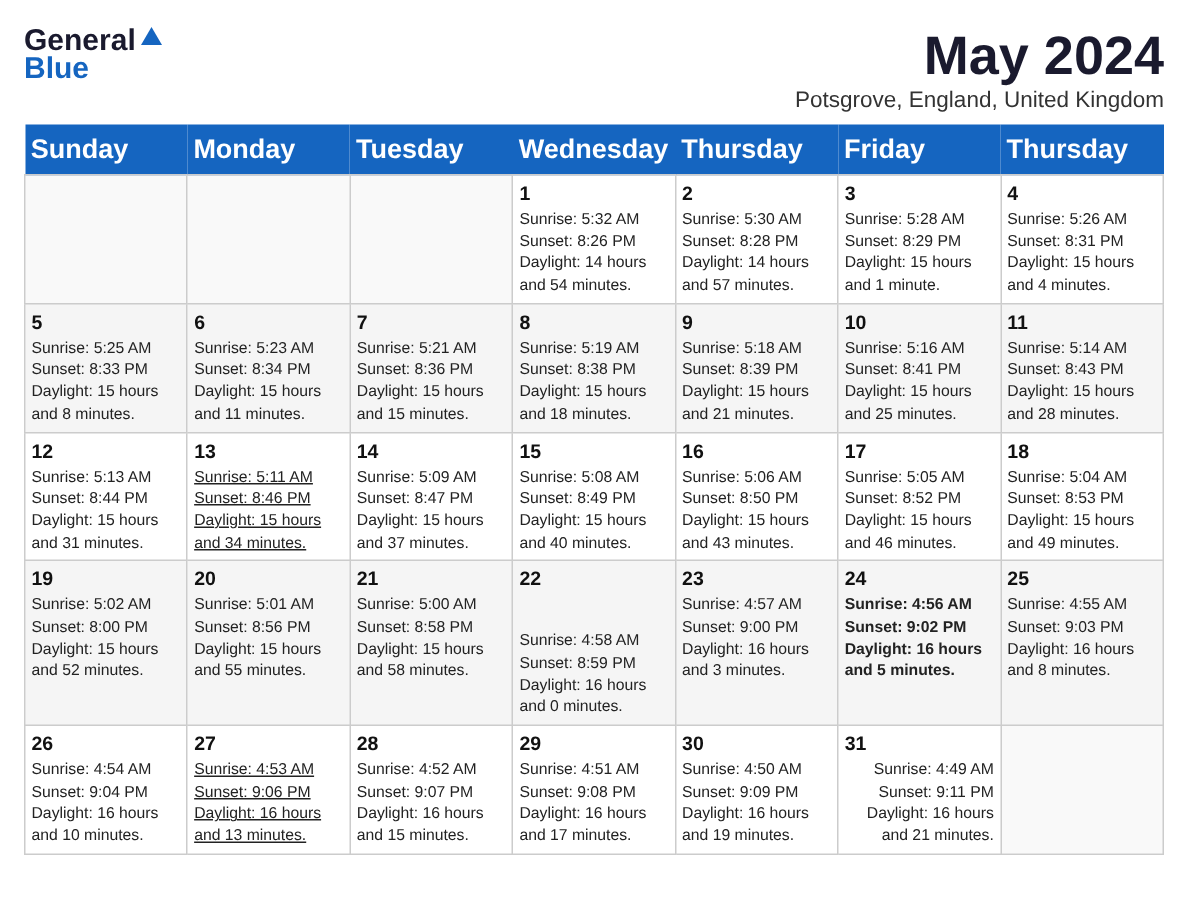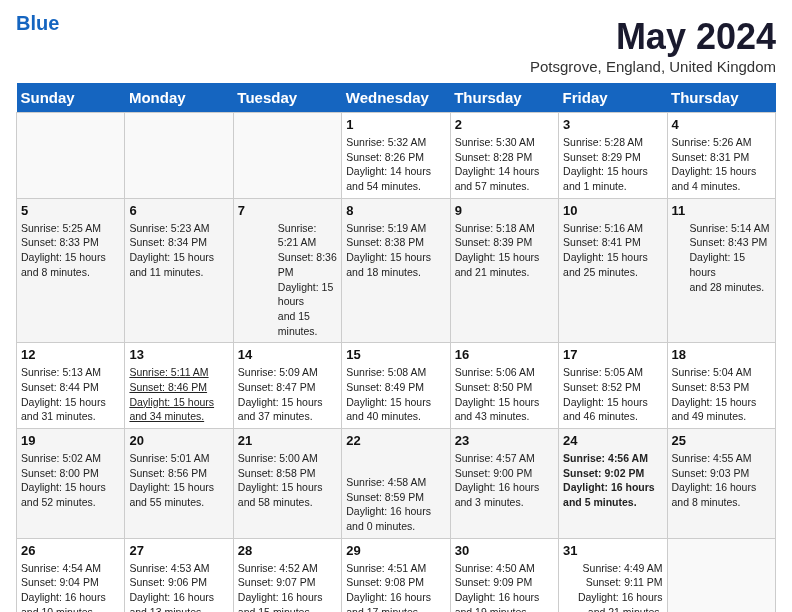--- a/index.html
+++ b/index.html
@@ -27,21 +27,21 @@
     table {
       width: 100%;
       border-collapse: collapse;
       font-size: 11px;
     }
     th {
       background-color: #1565c0;
       color: #fff;
       padding: 6px 4px;
       text-align: left;
-      font-size: 15px;
+      font-size: 18px;
       font-weight: bold;
     }
     td {
       border: 1px solid #ccc;
       vertical-align: top;
       padding: 4px;
       width: calc(100% / 7);
       min-height: 80px;
     }
     .day-number {
@@ -66,20 +66,28 @@
     }
     thead tr th {
       background-color: #1565c0 !important;
     }
   </style>
 </head>
 <body>
 
 <div class="header-area">
   <div class="logo">
+    <div style="display:flex; align-items:center;">
+      <span style="font-size:20px;font-weight:bold;color:#1a1a2e;font-family:Arial,sans-serif;">General</span>
+      <span style="display:inline-block;margin-left:2px;vertical-align:middle;">
+        <svg width="18" height="18" viewBox="0 0 18 18">
+          <polygon points="9,2 16,14 2,14" fill="#1565c0"></polygon>
+        </svg>
+      </span>
+    </div>
     <span style="font-size:20px;font-weight:bold;color:#1565c0;font-family:Arial,sans-serif;margin-top:-4px;">Blue</span>
   </div>
   <div class="title-area">
     <div style="font-size:36px;font-weight:bold;color:#1a1a2e;">May 2024</div>
     <div style="font-size:15px;color:#333;">Potsgrove, England, United Kingdom</div>
   </div>
 </div>
 
 <table>
   <thead>
@@ -137,21 +145,21 @@
         </td>
         <td>
           <div class="day-number">6</div>
           <div class="day-info" style="white-space: pre-line;">Sunrise: 5:23 AM
 Sunset: 8:34 PM
 Daylight: 15 hours
 and 11 minutes.</div>
         </td>
         <td>
           <div class="day-number">7</div>
-          <div class="day-info" style="white-space: pre-line; margin-left: 40px;">Sunrise: 5:21 AM
+          <div class="day-info" style="white-space: pre-line;">Sunrise: 5:21 AM
 Sunset: 8:36 PM
 Daylight: 15 hours
 and 15 minutes.</div>
         </td>
         <td>
           <div class="day-number">8</div>
           <div class="day-info" style="white-space: pre-line;">Sunrise: 5:19 AM
 Sunset: 8:38 PM
 Daylight: 15 hours
 and 18 minutes.</div>
@@ -165,21 +173,21 @@
         </td>
         <td>
           <div class="day-number">10</div>
           <div class="day-info" style="white-space: pre-line;">Sunrise: 5:16 AM
 Sunset: 8:41 PM
 Daylight: 15 hours
 and 25 minutes.</div>
         </td>
         <td>
           <div class="day-number">11</div>
-          <div class="day-info" style="white-space: pre-line; margin-left: 18px;">Sunrise: 5:14 AM
+          <div class="day-info" style="white-space: pre-line;">Sunrise: 5:14 AM
 Sunset: 8:43 PM
 Daylight: 15 hours
 and 28 minutes.</div>
         </td>
       </tr>
       <tr>
         <td>
           <div class="day-number">12</div>
           <div class="day-info" style="white-space: pre-line;">Sunrise: 5:13 AM
 Sunset: 8:44 PM
@@ -283,21 +291,21 @@
       <tr>
         <td>
           <div class="day-number">26</div>
           <div class="day-info" style="white-space: pre-line;">Sunrise: 4:54 AM
 Sunset: 9:04 PM
 Daylight: 16 hours
 and 10 minutes.</div>
         </td>
         <td>
           <div class="day-number">27</div>
-          <div class="day-info" style="white-space: pre-line;">Sunrise: 4:53 AM
+          <div class="day-info" style="white-space: pre-line; text-decoration: underline;">Sunrise: 4:53 AM
 Sunset: 9:06 PM
 Daylight: 16 hours
 and 13 minutes.</div>
         </td>
         <td>
           <div class="day-number">28</div>
           <div class="day-info" style="white-space: pre-line;">Sunrise: 4:52 AM
 Sunset: 9:07 PM
 Daylight: 16 hours
 and 15 minutes.</div>

